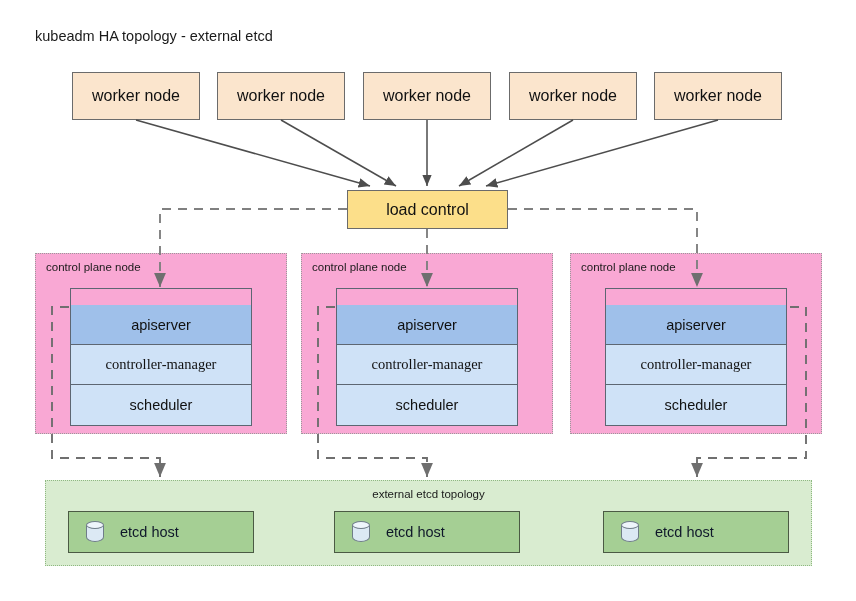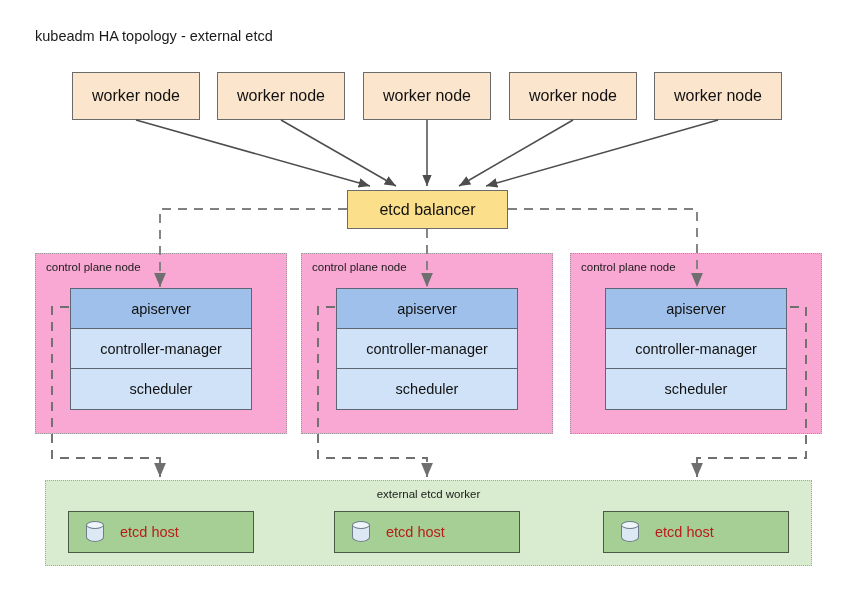--- a/index.html
+++ b/index.html
@@ -48,41 +48,41 @@
     position:absolute;left:34px;top:34px;
     width:182px;box-sizing:border-box;
     border:1.4px solid #5d6672;
     z-index:4;
   }
   .layer{
     box-sizing:border-box;height:40px;
     display:flex;align-items:center;justify-content:center;
     font-size:14.5px;color:#111;white-space:nowrap;
   }
-  .layer.api{background:#9fc0ea;border-bottom:1.3px solid #5d6672;}
-  .layer.cm{background:#cfe2f7;border-bottom:1.3px solid #5d6672;}
+  .layer.api{background:#9fc0ea;border-bottom:1.3px solid #5d6672;margin-top:16px;}
+  .layer.cm{background:#cfe2f7;border-bottom:1.3px solid #5d6672;font-family:Liberation Serif, serif;}
   .layer.sch{background:#cfe2f7;}
 
   
   .etcd-cluster{
     position:absolute;left:45px;top:480px;
     width:767px;height:86px;box-sizing:border-box;
     background:#d9ecd0;border:1.6px dotted #8fb882;
     z-index:3;
   }
   .etcd-label{
     position:absolute;left:0;right:0;top:7px;
     text-align:center;font-size:11.5px;color:#1a1a1a;
   }
   .etcd-host{
     position:absolute;top:30px;height:42px;
     box-sizing:border-box;
     background:#a5cf94;border:1.6px solid #4b5a44;
     display:flex;align-items:center;
-    font-size:14.5px;color:#b91c1c;
+    font-size:14.5px;color:#0f172a;
   }
   .cyl{
     position:relative;width:18px;height:22px;
     margin-left:17px;margin-right:16px;flex:0 0 auto;
   }
   .cyl .body{
     position:absolute;left:0;top:4px;width:18px;height:17px;
     box-sizing:border-box;
     background:#dce9f4;border:1.3px solid #6f7d88;
     border-radius:0 0 9px 9px / 0 0 5px 5px;
@@ -105,21 +105,21 @@
 <div id="stage">
 
   <div class="title">kubeadm HA topology - external etcd</div>
 
   <div class="box worker" style="left:72px;">worker node</div>
   <div class="box worker" style="left:217px;">worker node</div>
   <div class="box worker" style="left:363px;">worker node</div>
   <div class="box worker" style="left:509px;">worker node</div>
   <div class="box worker" style="left:654px;">worker node</div>
 
-  <div class="box lb">etcd balancer</div>
+  <div class="box lb">load control</div>
 
   <div class="cp" style="left:35px;width:252px;">
     <div class="cp-label">control plane node</div>
     <div class="stack">
       <div class="layer api">apiserver</div>
       <div class="layer cm">controller-manager</div>
       <div class="layer sch">scheduler</div>
     </div>
   </div>
 
@@ -135,21 +135,21 @@
   <div class="cp" style="left:570px;width:252px;">
     <div class="cp-label">control plane node</div>
     <div class="stack">
       <div class="layer api">apiserver</div>
       <div class="layer cm">controller-manager</div>
       <div class="layer sch">scheduler</div>
     </div>
   </div>
 
   <div class="etcd-cluster">
-    <div class="etcd-label">external etcd worker</div>
+    <div class="etcd-label">external etcd topology</div>
 
     <div class="etcd-host" style="left:22px;width:186px;">
       <span class="cyl">
           <span class="body"></span>
           <span class="top"></span>
         </span>
       <span>etcd host</span>
     </div>
 
     <div class="etcd-host" style="left:288px;width:186px;">

